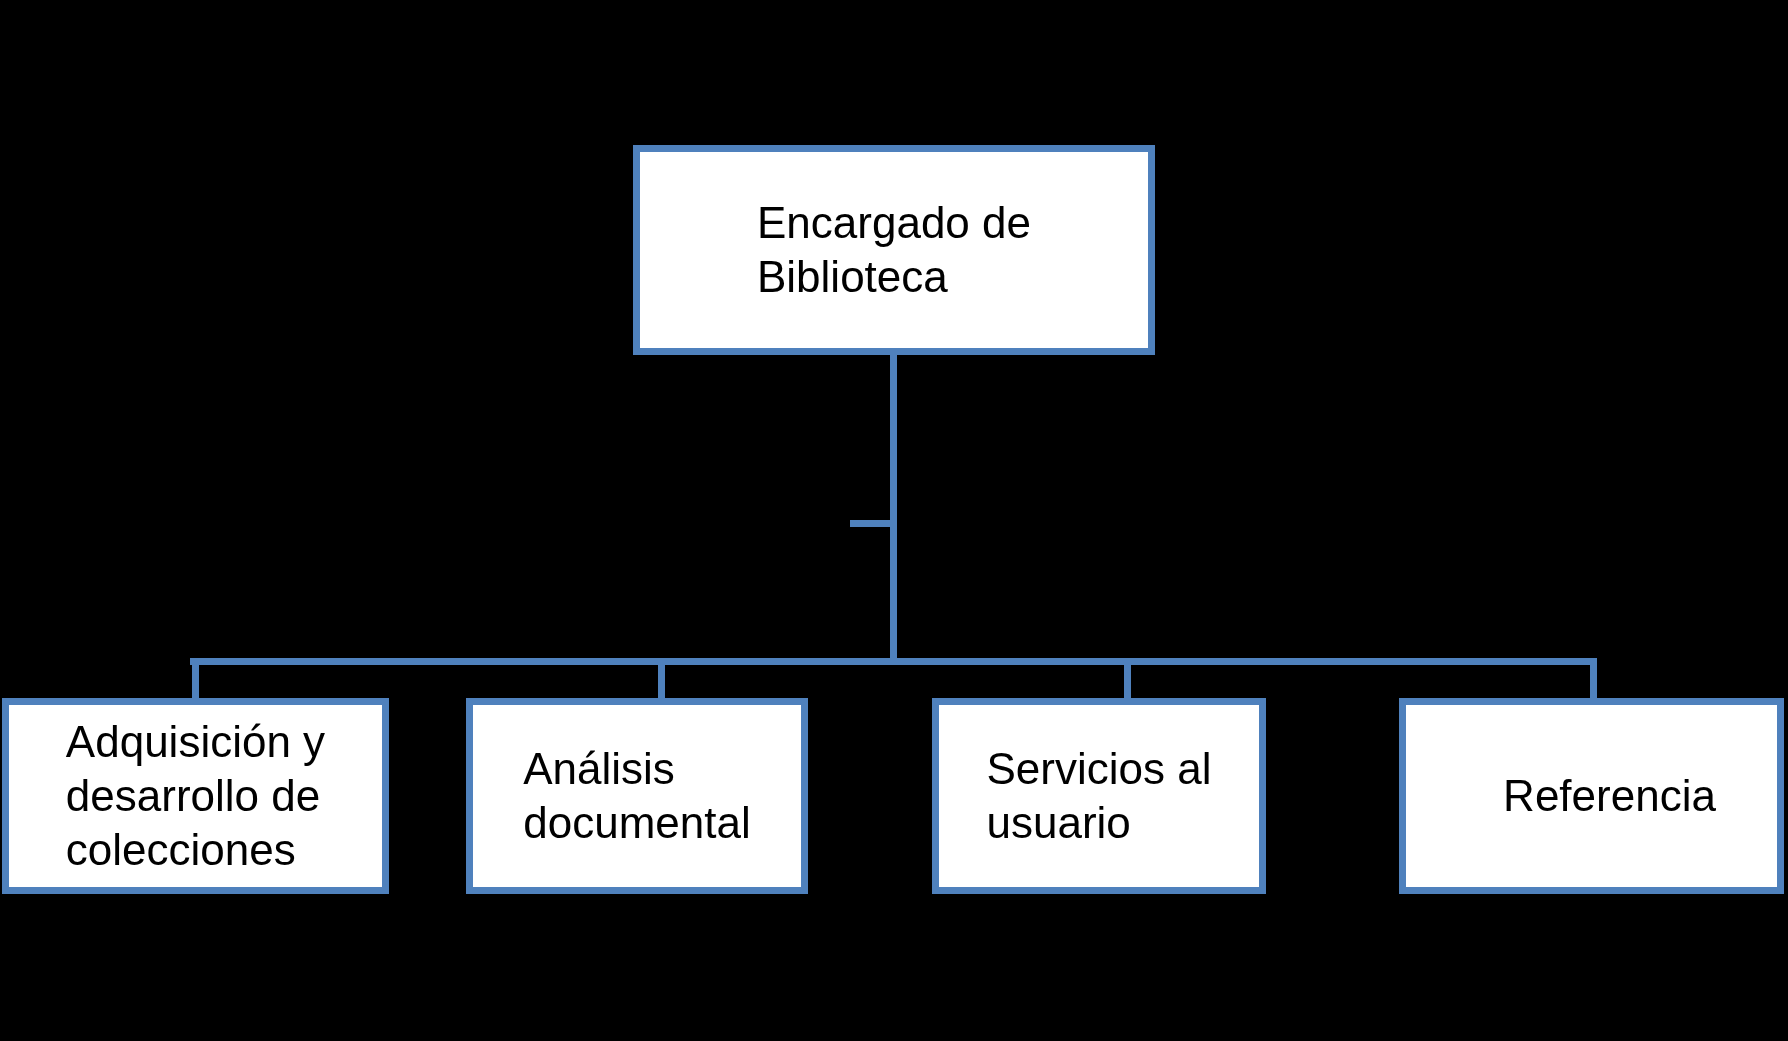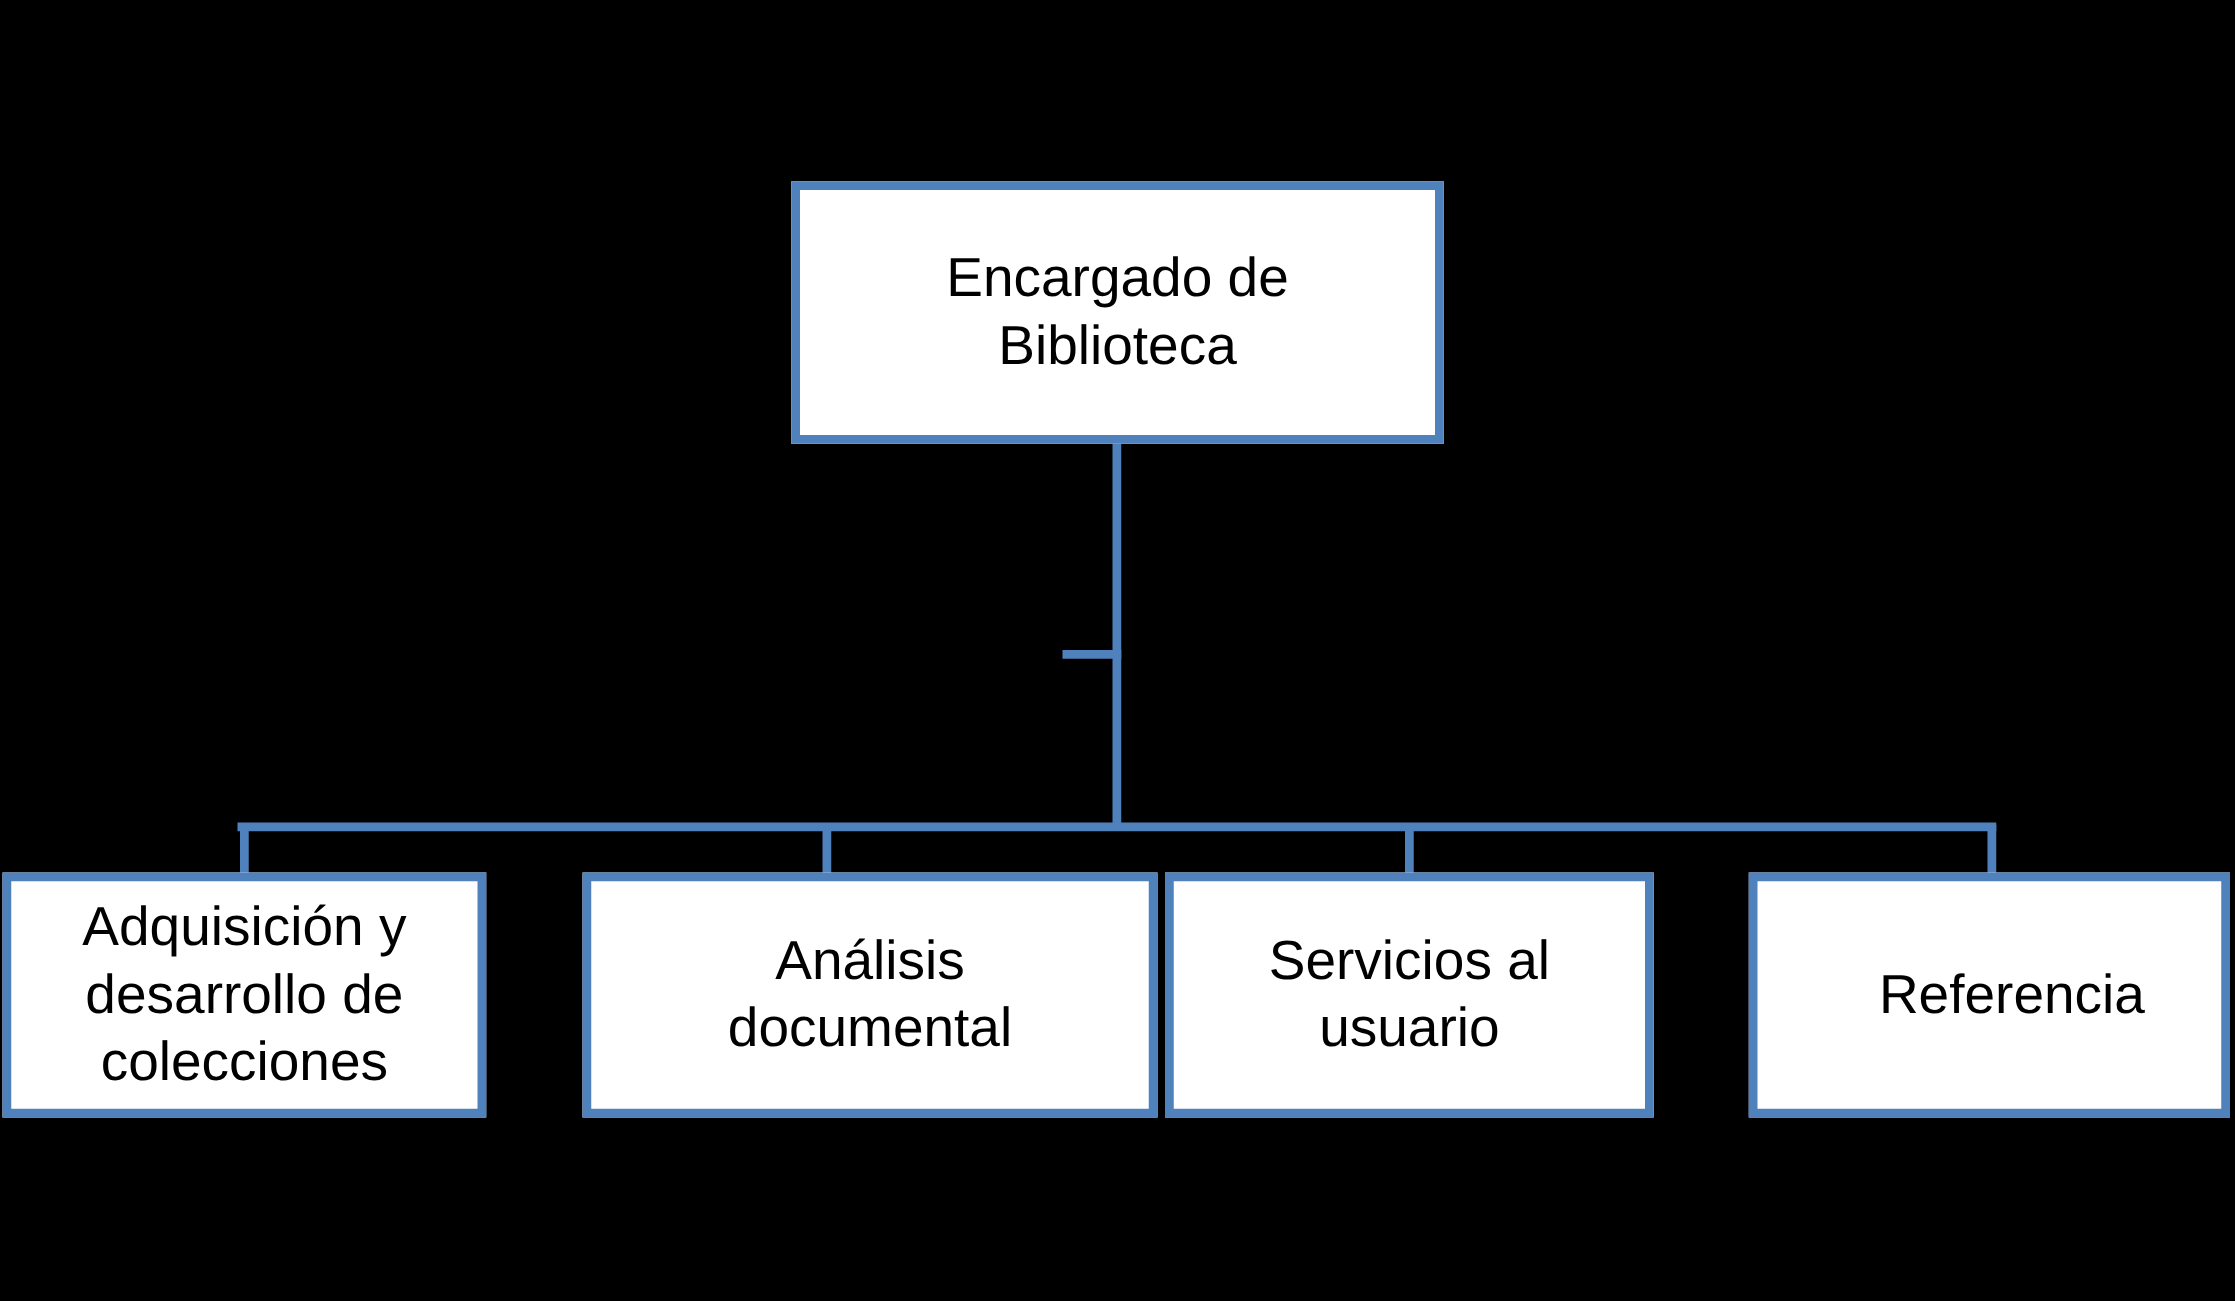--- a/index.html
+++ b/index.html
@@ -18,38 +18,37 @@
     overflow: hidden;
     font-family: "Liberation Sans", sans-serif;
   }
   .node {
     position: absolute;
     background: var(--box-fill);
     border: 7px solid var(--accent);
     display: flex;
     align-items: center;
     justify-content: center;
-    text-align: center;
   }
   .node .label {
     color: var(--text-color);
     font-size: 44px;
     line-height: 54px;
     white-space: pre-line;
   }
   .connector {
     position: absolute;
     background: var(--accent);
   }
   
   .node-root  { left: 633px;  top: 145px; width: 522px; height: 210px; }
   .node-staff { left: 467px;  top: 424px; width: 389px; height: 195px; }
   .node-c1    { left: 2px;    top: 698px; width: 387px; height: 196px; }
-  .node-c2    { left: 466px;  top: 698px; width: 460px; height: 196px; }
-  .node-c3    { left: 932px;  top: 698px; width: 391px; height: 196px; }
+  .node-c2    { left: 466px;  top: 698px; width: 342px; height: 196px; }
+  .node-c3    { left: 932px;  top: 698px; width: 334px; height: 196px; }
   .node-c4    { left: 1399px; top: 698px; width: 385px; height: 196px; padding-left: 36px; }
   
   .conn-root-vertical { left: 890px;  top: 350px; width: 7px;    height: 314px; }
   .conn-staff-stub    { left: 850px;  top: 520px; width: 47px;   height: 7px;   }
   .conn-bus           { left: 190px;  top: 658px; width: 1407px; height: 7px;   }
   .conn-drop-1        { left: 192px;  top: 660px; width: 7px;    height: 42px;  }
   .conn-drop-2        { left: 658px;  top: 660px; width: 7px;    height: 42px;  }
   .conn-drop-3        { left: 1124px; top: 660px; width: 7px;    height: 42px;  }
   .conn-drop-4        { left: 1590px; top: 660px; width: 7px;    height: 42px;  }
 </style>

